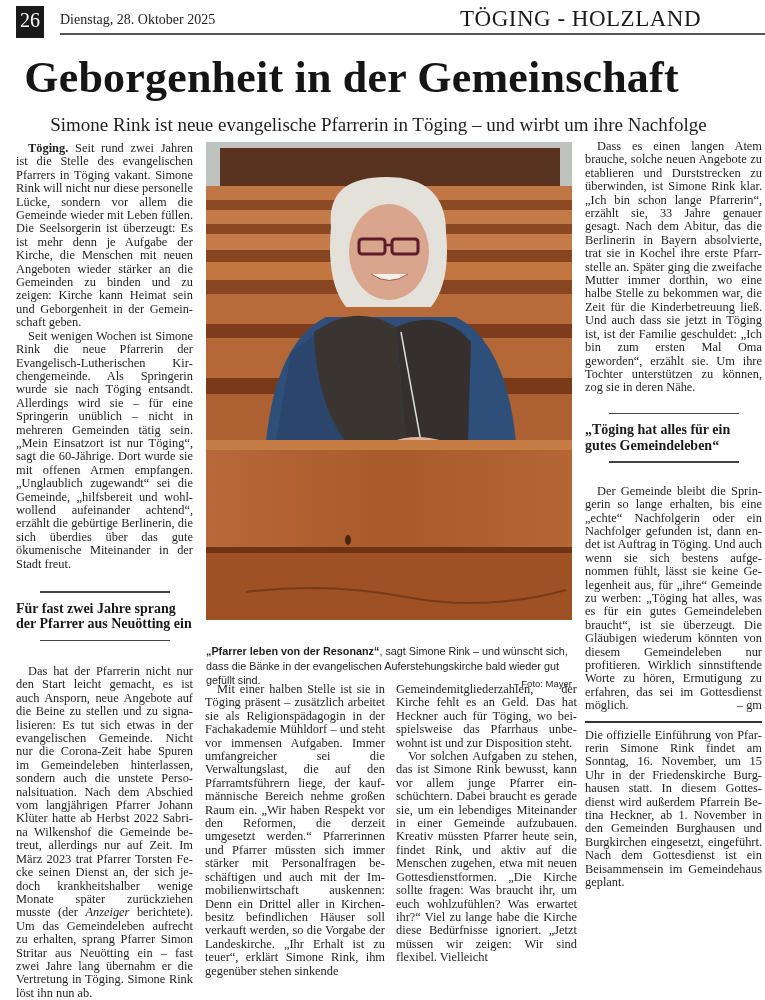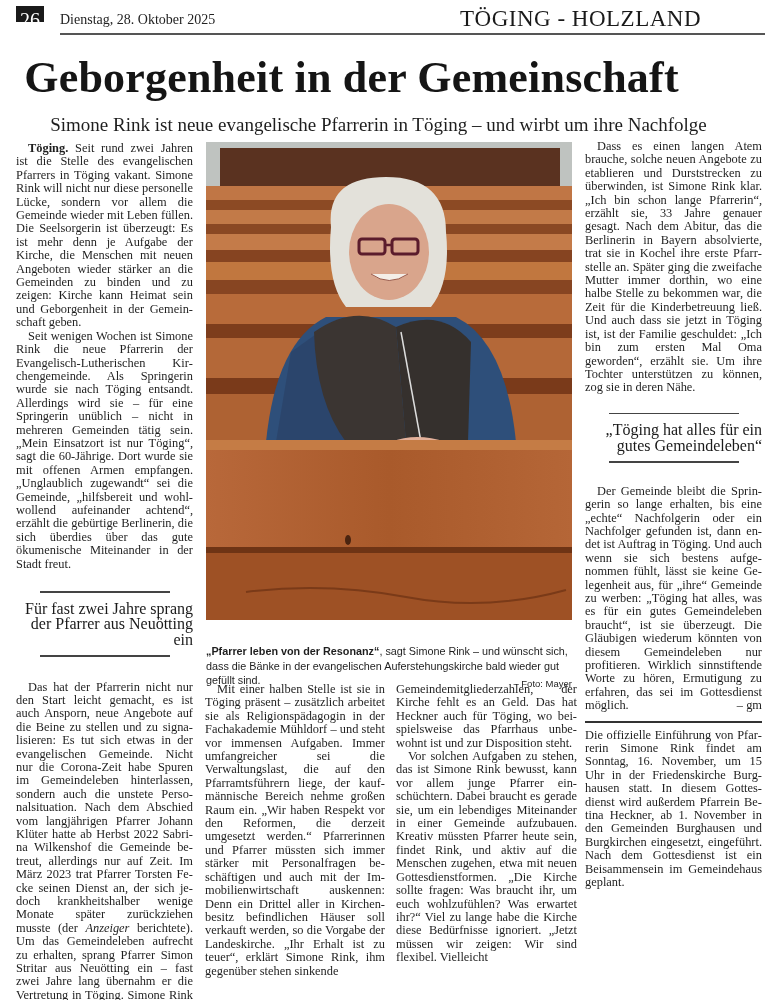--- a/index.html
+++ b/index.html
@@ -1,20 +1,20 @@
 <!DOCTYPE html>
 <html><head>
   <meta charset="utf-8">
   <style>
     * { box-sizing: border-box; margin: 0; padding: 0; }
     html, body { width: 765px; height: 1000px; background: #ffffff; overflow: hidden; }
     body { position: relative; font-family: "DejaVu Serif", serif; color: #1e1e1e; }
 
     
-    .page-num { position: absolute; left: 16px; top: 6px; width: 28px; height: 16px; background: #1a1a1a; color: #fff;
+    .page-num { position: absolute; left: 16px; top: 6px; width: 28px; height: 32px; background: #1a1a1a; color: #fff;
       font-family: "Liberation Serif", serif; font-size: 20px; line-height: 28px; text-align: center; }
     .date { position: absolute; left: 60px; top: 12px; font-family: "Liberation Serif", serif; font-size: 14px; color: #222; }
     .section { position: absolute; left: 460px; top: 6px; font-family: "Liberation Serif", serif; font-size: 23px; letter-spacing: 0.5px; color: #1a1a1a; }
     .header-rule { position: absolute; left: 60px; right: 0; top: 33px; height: 1.5px; background: #555; }
 
     .headline { position: absolute; left: 0; width: 703px; top: 52px; text-align: center;
       font-family: "Liberation Serif", serif; font-size: 44px; color: #151515; letter-spacing: 0.2px; }
     .subhead { position: absolute; left: 0; width: 757px; top: 114px; text-align: center;
       font-family: "Liberation Serif", serif; font-size: 19px; color: #1e1e1e; }
 
@@ -24,21 +24,21 @@
     .col p { text-indent: 12px; }
     .col p.first { text-indent: 12px; }
     .dateline { font-weight: bold; }
 
     .col1 { left: 16px; width: 177px; top: 142px; }
     .col2 { left: 205px; width: 180px; top: 683px; }
     .col3 { left: 396px; width: 181px; top: 683px; }
     .col4 { left: 585px; width: 177px; top: 140px; }
 
     .rule { display: block; height: 1.5px; background: #444; margin: 0 auto; width: 130px; }
-    .subhead-box { text-align: right; font-family: "Liberation Serif", serif; font-size: 16px; line-height: 15.5px; color: #1a1a1a; }
+    .subhead-box { text-align: left; font-family: "Liberation Serif", serif; font-size: 14px; line-height: 15.5px; color: #1a1a1a; font-weight: bold; }
     .col1 .rule-a { margin-top: 20px; }
     .col1 .subhead-box { margin-top: 8px; }
     .col1 .rule-b { margin-top: 8px; margin-bottom: 24px; }
 
     .col4 .rule-a { margin-top: 18px; }
     .col4 .subhead-box { margin-top: 8px; }
     .col4 .rule-b { margin-top: 8px; margin-bottom: 22px; }
     .col4 .rule-c { margin-top: 8px; margin-bottom: 6px; width: 177px; height: 2px; background: #333; }
     .col4 p.noindent { text-indent: 0; }
     .signoff { float: right; }

